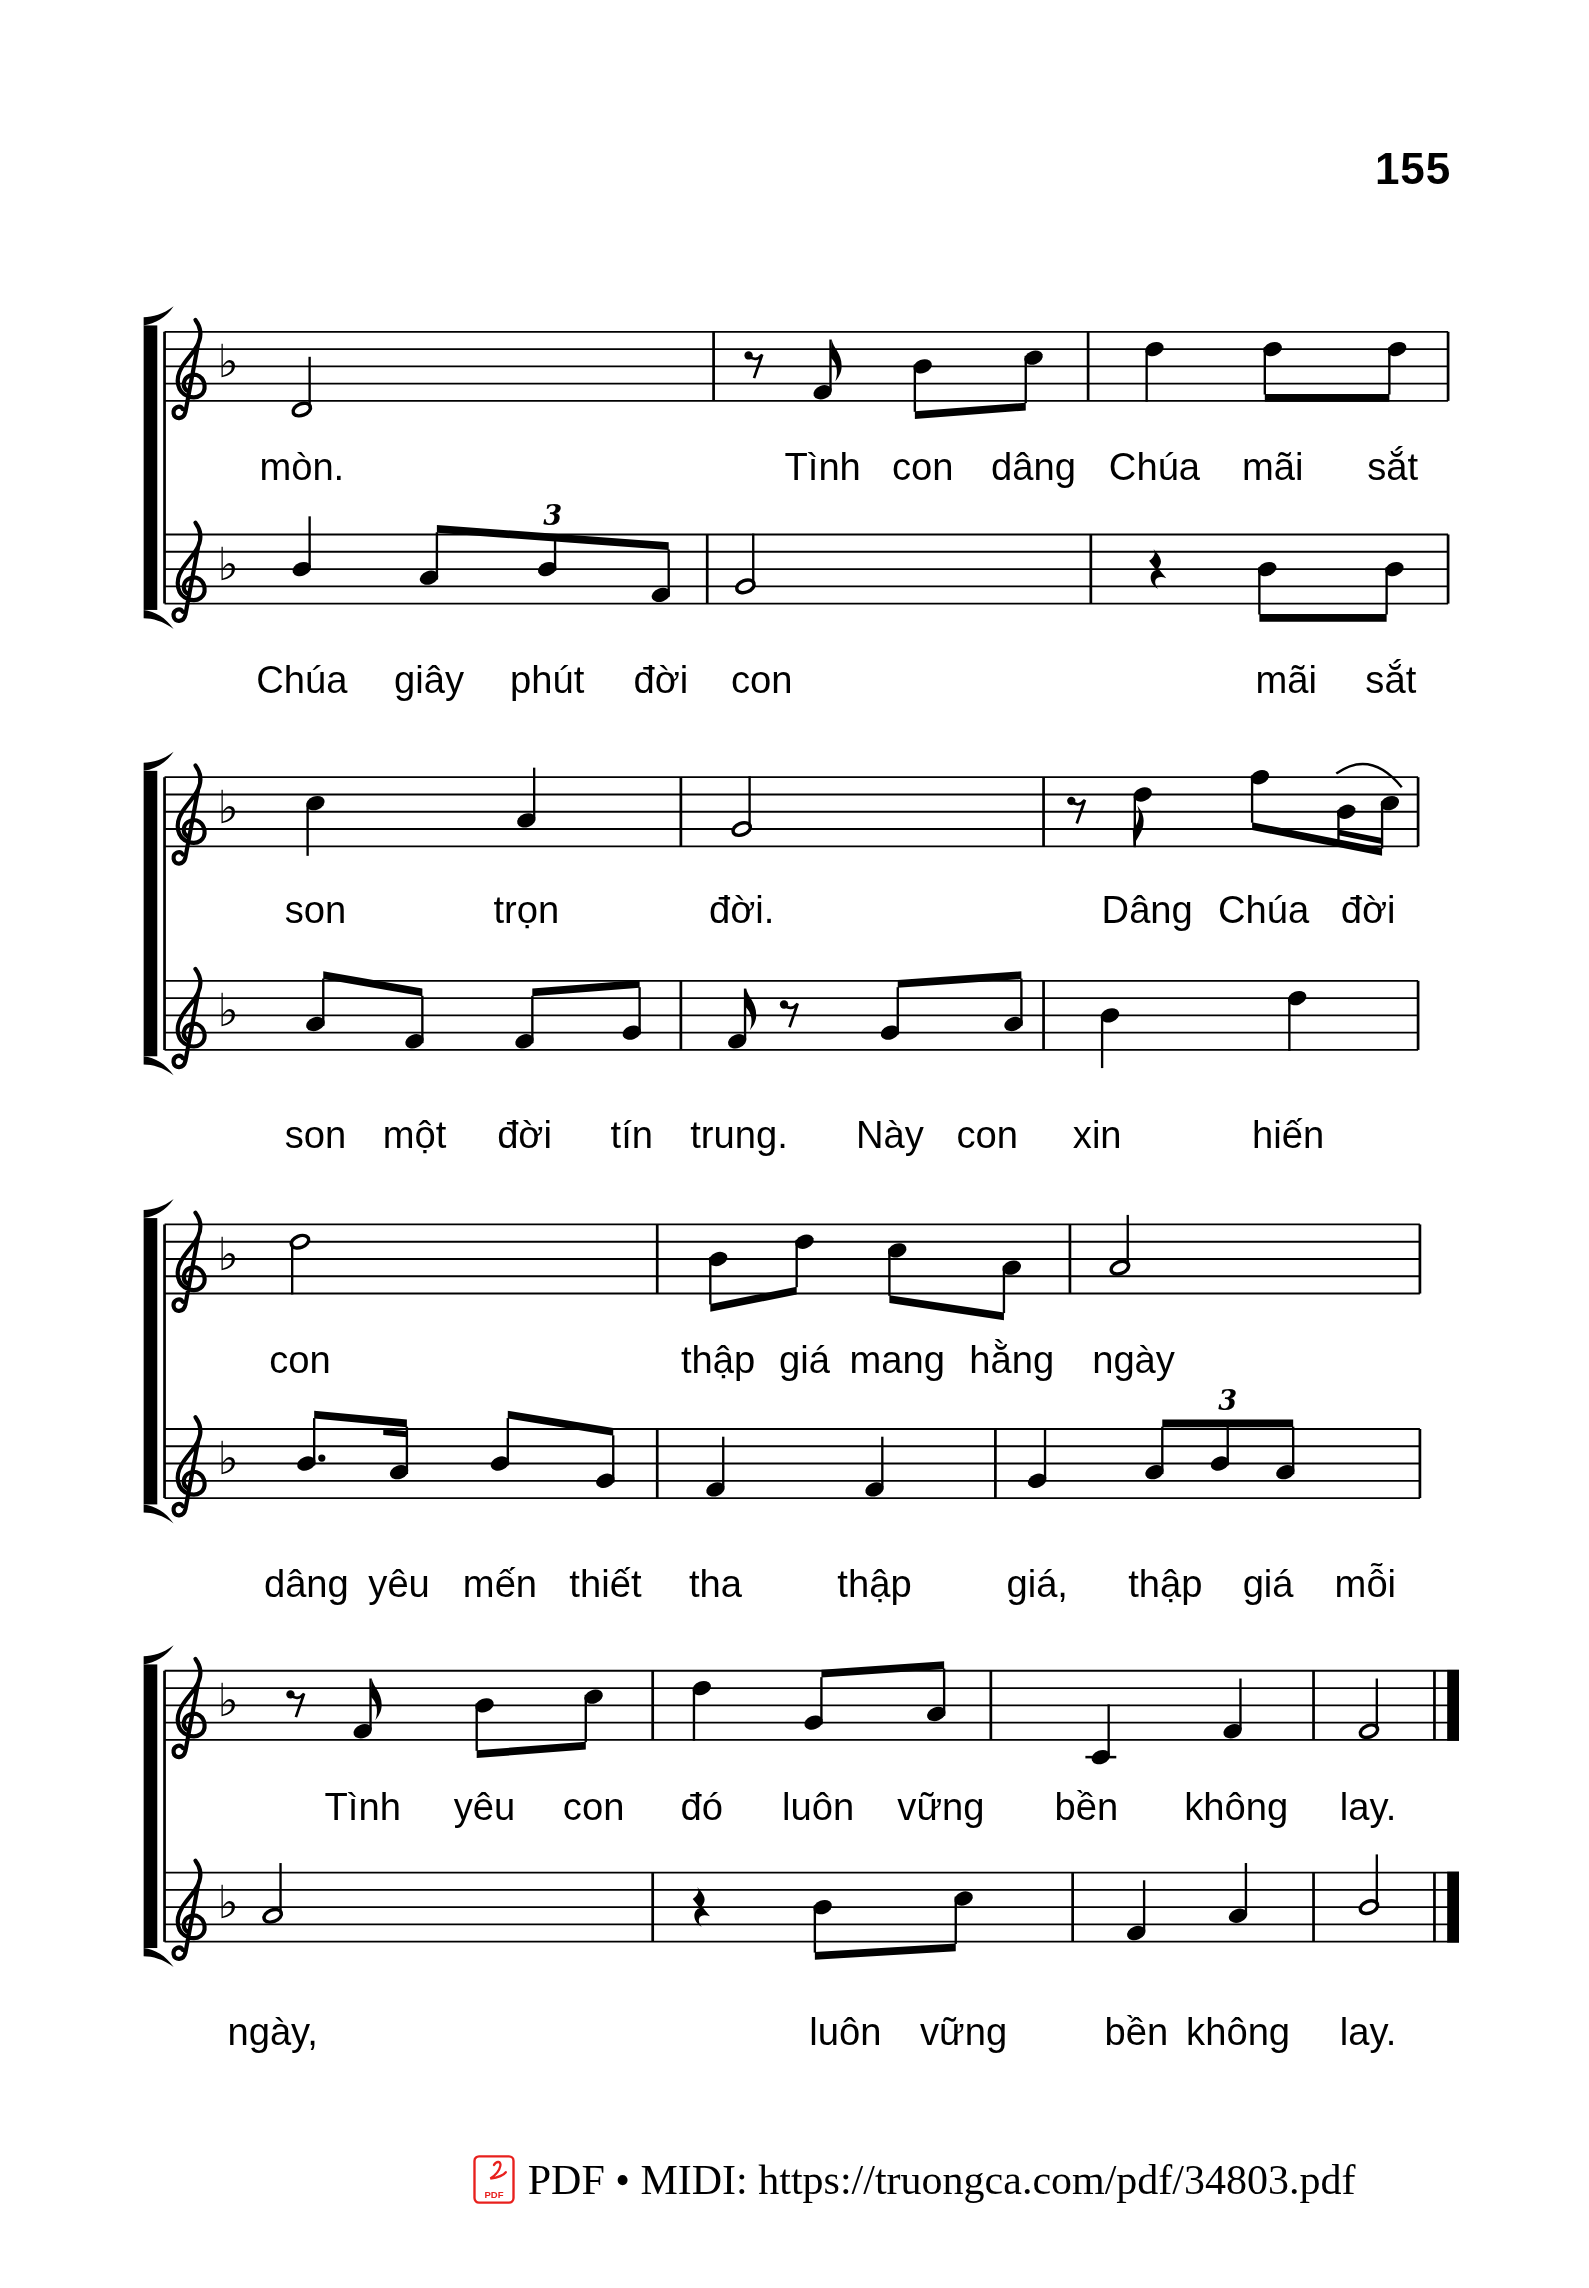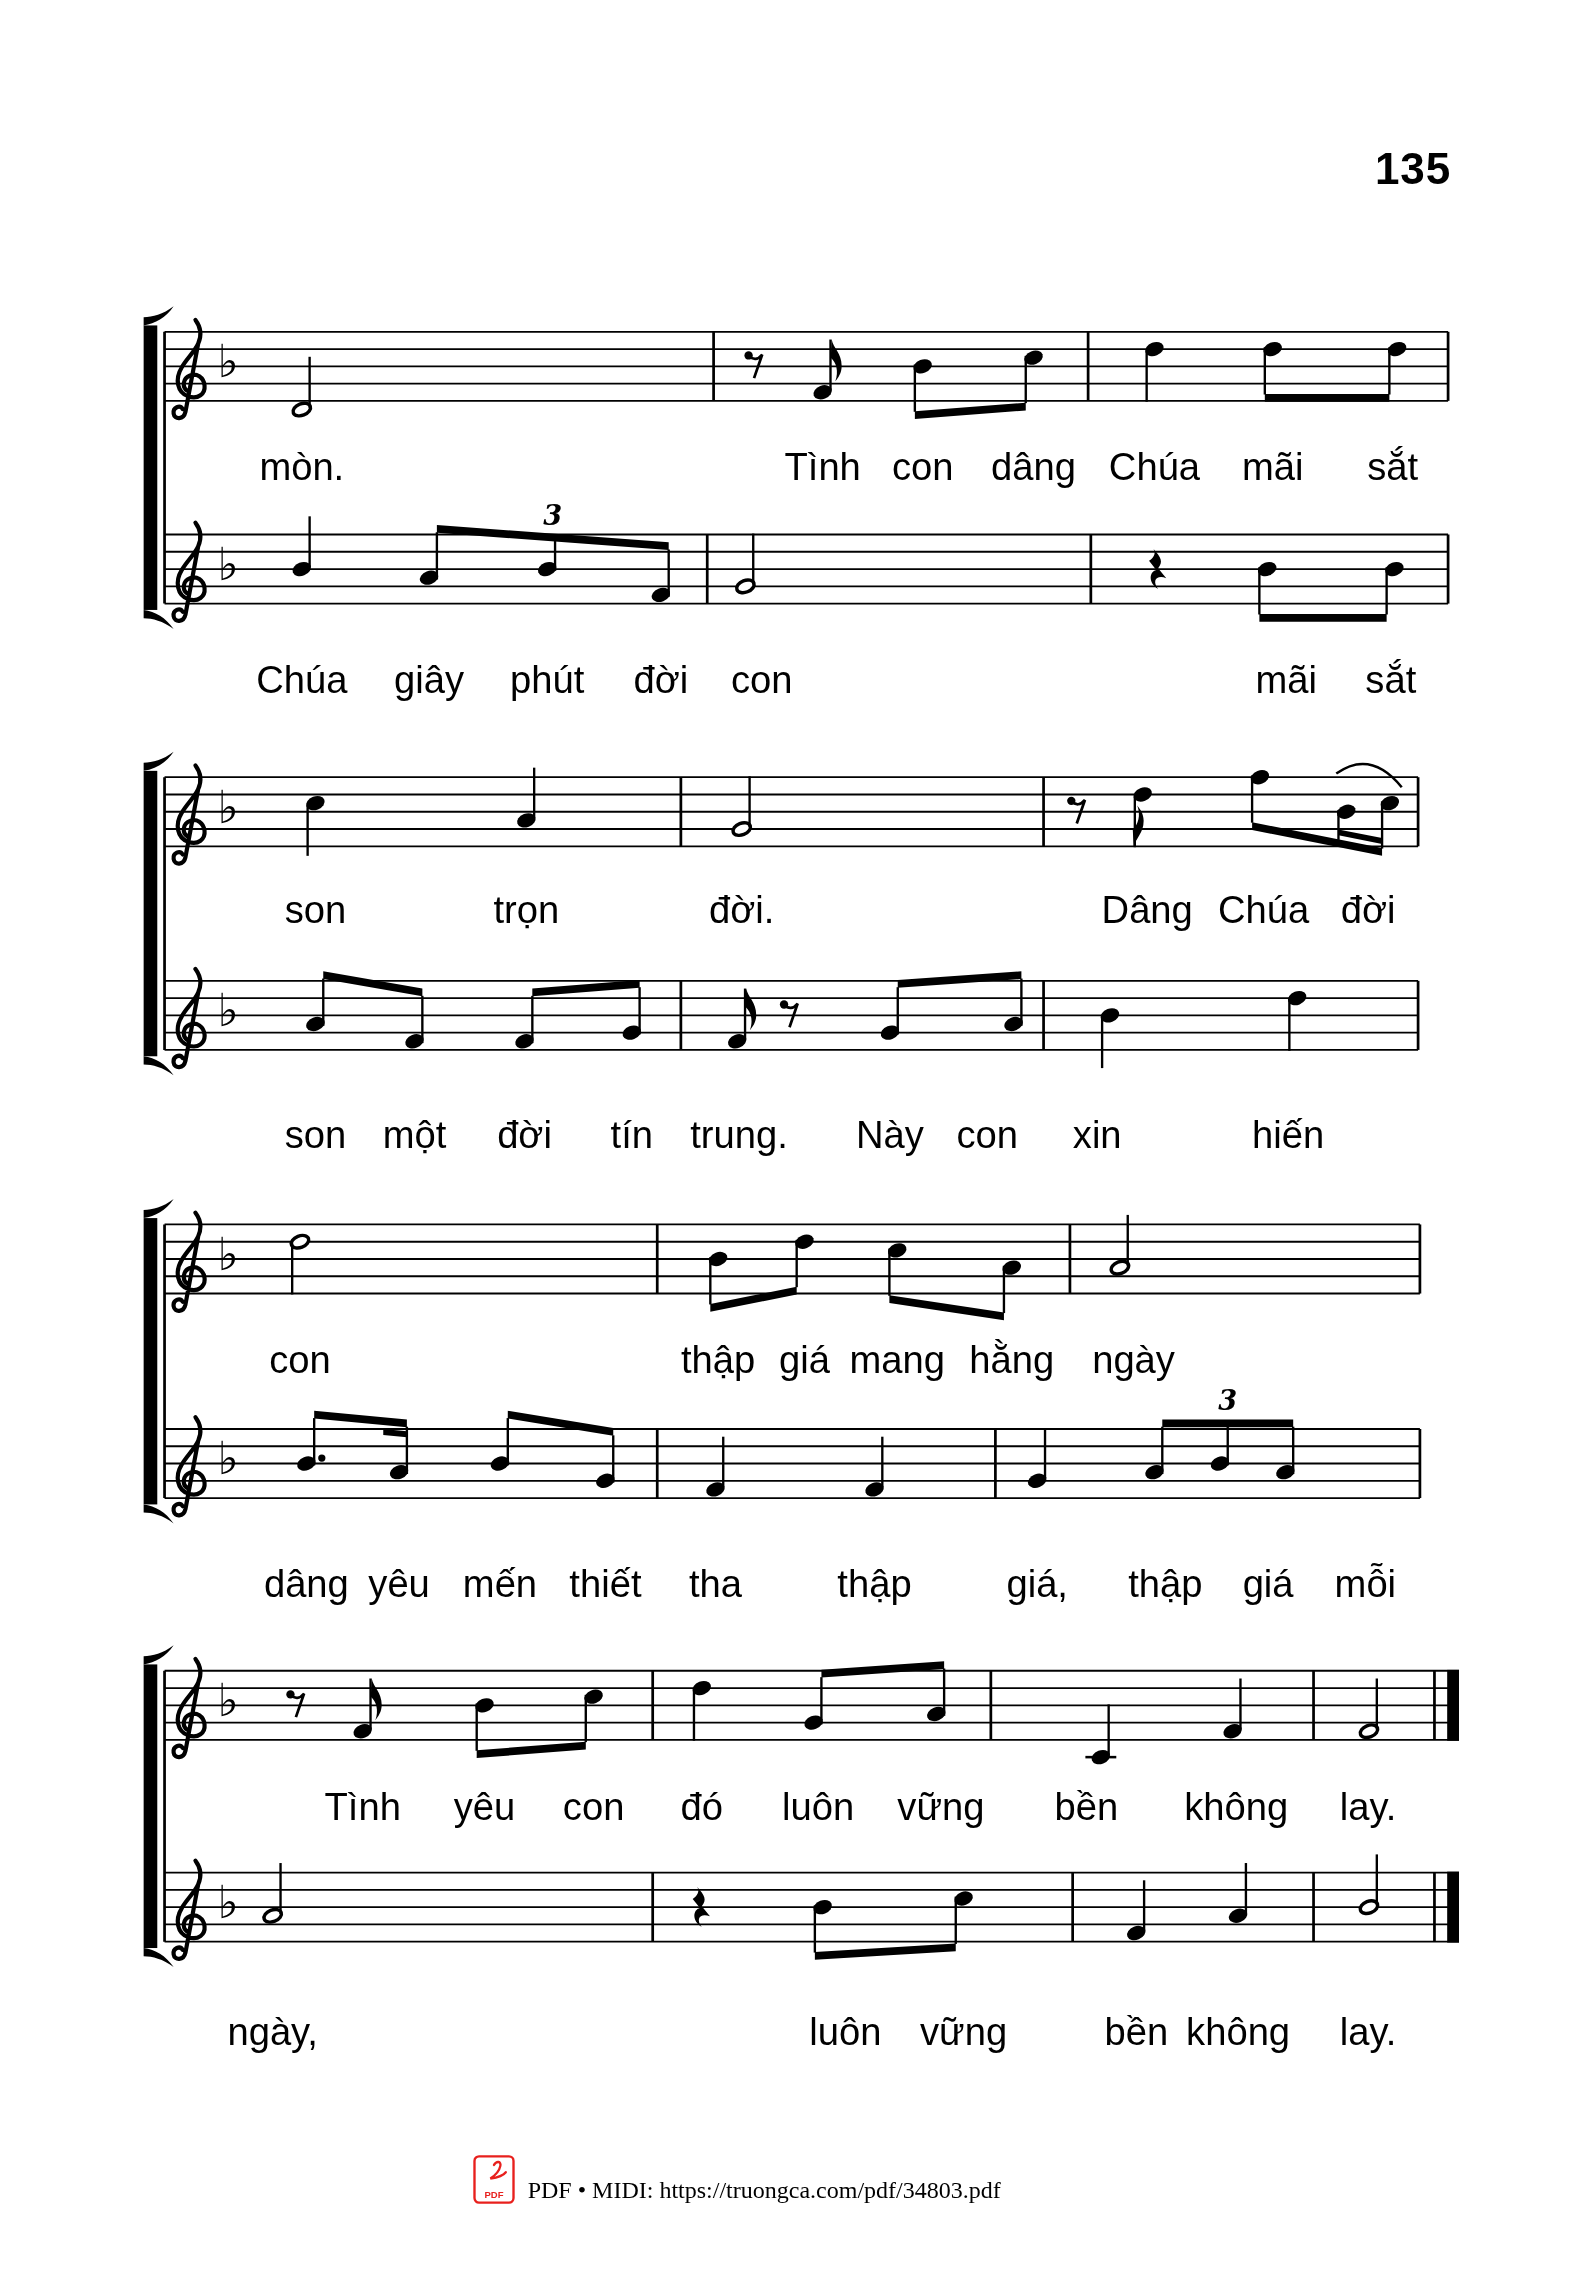--- a/index.html
+++ b/index.html
@@ -3,31 +3,31 @@
 <meta charset="utf-8">
 <style>
   html,body{margin:0;padding:0;background:#888;}
   .page{position:relative;width:1589px;height:2288px;background:#ffffff;overflow:hidden;
         font-family:"Liberation Sans",sans-serif;}
   #score{position:absolute;left:0;top:0;}
   .page-number{position:absolute;top:144px;left:1371px;width:84px;text-align:center;
         font-size:44px;font-weight:700;color:#000;letter-spacing:0.9px;}
   .footer{position:absolute;top:2151px;left:473px;height:53px;display:flex;align-items:flex-end;}
   .footer .pdficon{width:42px;height:49px;flex:0 0 auto;}
-  .footer .ftext{margin-left:12.7px;font-family:"Liberation Serif",serif;font-size:24px;color:#000;
+  .footer .ftext{margin-left:12.7px;font-family:"Liberation Serif",serif;font-size:42px;color:#000;
         white-space:nowrap;}
   svg text.lyric{font-family:"Liberation Sans",sans-serif;font-size:42px;fill:#000;}
   svg text.trip{font-family:"DejaVu Serif",serif;font-style:italic;font-weight:bold;font-size:30px;fill:#000;}
   svg text.flat{font-family:"DejaVu Sans",sans-serif;font-size:50px;fill:#000;}
 </style>
 </head>
 <body>
 
 <div class="page">
-  <div class="page-number">135</div>
+  <div class="page-number">155</div>
 
   <svg id="score" width="1589" height="2288" viewBox="0 0 1748 2517">
       <g>
         <rect x="158" y="358" width="15" height="313" fill="#000"></rect>
         <path d="M158 358 C 171 356 182 350 191 337 C 179 346 168 349 158 349 Z" fill="#000"></path>
         <path d="M158 671 C 171 673 182 679 191 692 C 179 683 168 680 158 680 Z" fill="#000"></path>
         <line x1="181" y1="365" x2="181" y2="664" stroke="#000" stroke-width="3"></line>
         <g>
           <line x1="181" y1="365" x2="1593" y2="365" stroke="#000" stroke-width="2"></line>
           <line x1="181" y1="384" x2="1593" y2="384" stroke="#000" stroke-width="2"></line>

